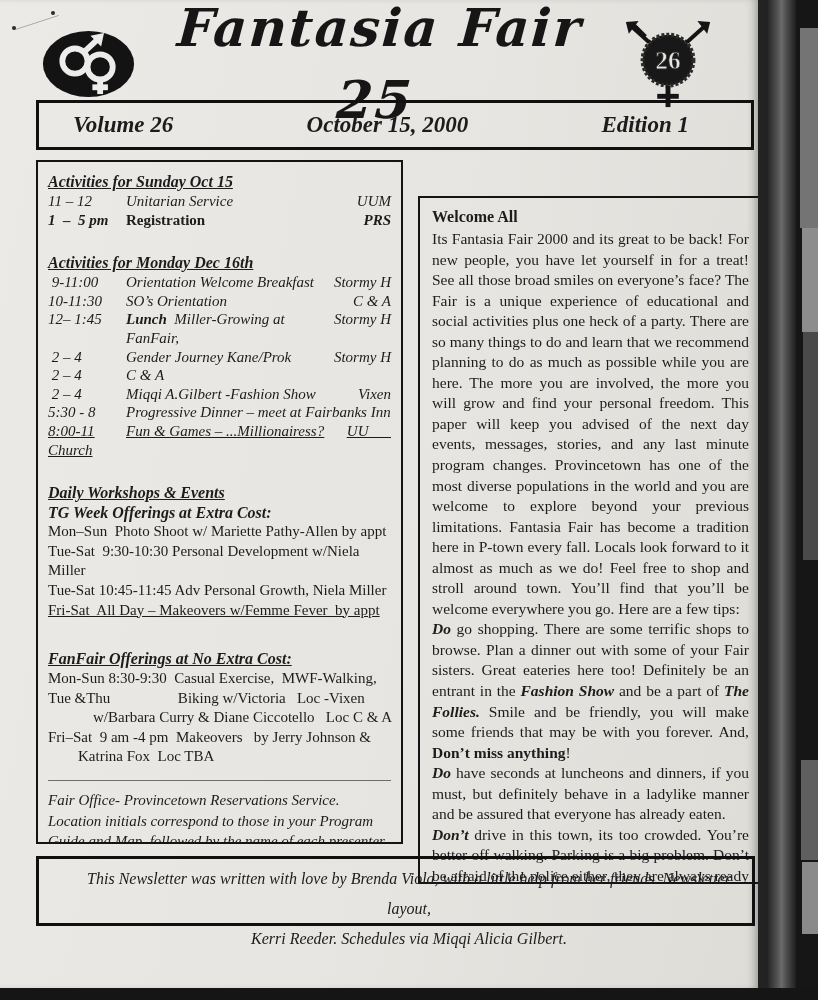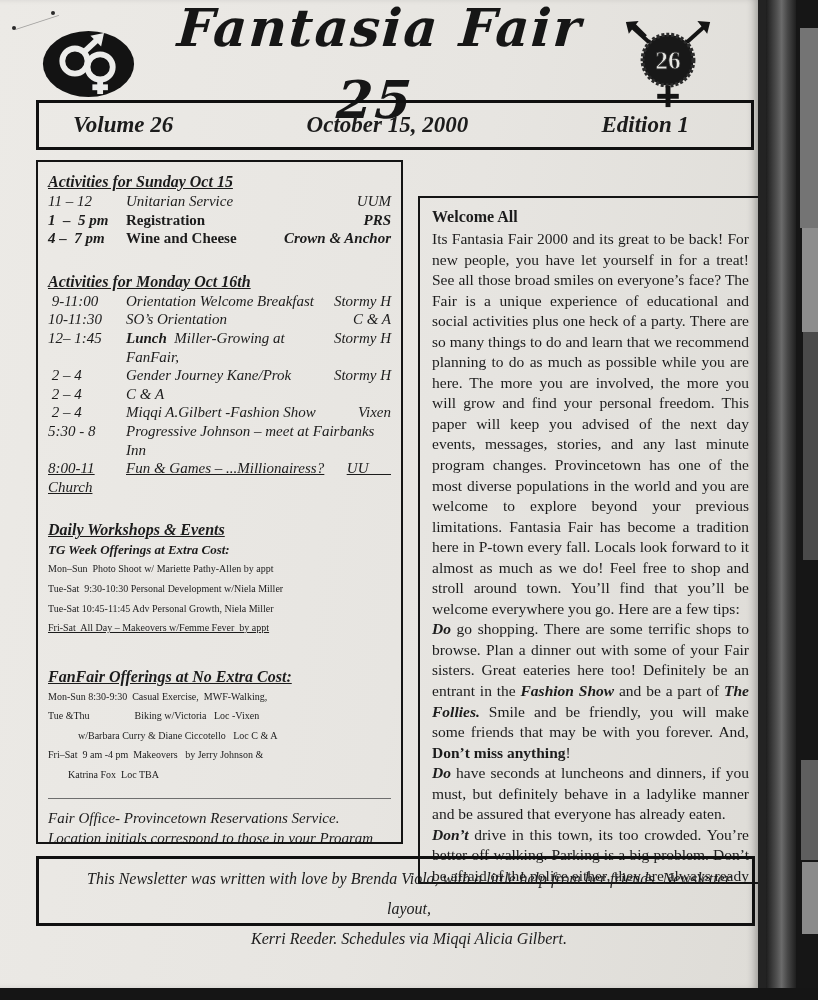--- a/index.html
+++ b/index.html
@@ -18,33 +18,33 @@
          font-style:italic;font-weight:700;font-size:52px;letter-spacing:2px;color:#161616;
          transform:skewX(-4deg);line-height:72px;}
   .issue-bar{position:absolute;left:36px;top:100px;width:718px;height:50px;box-sizing:border-box;
              border:3px solid #101010;display:flex;align-items:center;justify-content:space-between;
              padding:0 62px 0 34px;font-size:23px;font-weight:700;font-style:italic;}
   
   .col{position:absolute;box-sizing:border-box;border:2px solid #141414;overflow:hidden;background:transparent;}
   .col-left{left:36px;top:160px;width:367px;height:684px;padding:10px 8px 0 10px;font-size:15px;}
   .col-right{left:418px;top:160px;width:344px;height:688px;padding:8px 11px 8px 12px;margin-top:36px;}
   .sec-head{margin:0;font-size:16px;font-weight:700;font-style:italic;text-decoration:underline;line-height:20px;}
-  .sub-head{margin:0;font-size:13px;font-weight:700;font-style:italic;line-height:19px;} .gap-m{height:24px;} .gap-l{height:29px;}
+  .sub-head{margin:0;font-size:16px;font-weight:700;font-style:italic;line-height:19px;} .gap-m{height:24px;} .gap-l{height:29px;}
   .srow{display:flex;line-height:18.6px;}
   .srow .t{flex:none;width:78px;white-space:pre;}
   .srow .e{flex:1;white-space:pre-wrap;}
   .srow .l{flex:none;text-align:right;padding-right:2px;white-space:pre;}
   .rows.monday .srow{font-style:italic;}
   .srow.it{font-style:italic;}
   .srow.bm{font-weight:700;font-style:italic;}
   .srow.bm .e{font-style:normal;}
   .srow.u .t,.srow.u .e,.srow.u .l,.srow.u{text-decoration:underline;}
   .srow.full{font-style:italic;}
   .srow .e b{font-weight:700;font-style:italic;text-align:right;}
-  .lines .ln{line-height:19.6px;font-size:10px;white-space:pre-wrap;}
+  .lines .ln{line-height:19.6px;font-size:15px;white-space:pre-wrap;}
   .lines .ln.u{text-decoration:underline;font-family:Liberation Serif, serif;}
   .note-rule{border:none;border-top:1px solid #6e6e6e;margin:13px 2px 9px 0;}
   .office-note{margin:0;font-style:italic;font-size:15px;line-height:20.6px;}
   .welcome-head{margin:0 0 1px 0;font-size:16px;font-weight:700;line-height:22px;}
   .wpara{margin:0;font-size:15.5px;line-height:20.55px;text-align:justify;}
   .wpara .seg-b{font-weight:700;}
   .wpara .seg-bi{font-weight:700;font-style:italic;}
   
   .credits{position:absolute;left:36px;top:856px;width:719px;height:70px;box-sizing:border-box;
            border:3px solid #101010;text-align:center;font-style:italic;font-size:16px;padding-left:27px;}
@@ -105,28 +105,23 @@
           <div class="srow it">
             <span class="t">11 – 12</span>
             <span class="e">Unitarian Service</span>
             <span class="l">UUM</span>
           </div>
           <div class="srow bm">
             <span class="t">1  –  5 pm</span>
             <span class="e">Registration</span>
             <span class="l">PRS</span>
           </div>
-          <div class="srow bm">
-            <span class="t">4 –  7 pm</span>
-            <span class="e">Wine and Cheese</span>
-            <span class="l">Crown &amp; Anchor</span>
-          </div>
         </div>
       <div class="gap-m"></div>
-      <h2 class="sec-head">Activities for Monday Oct 16th</h2>
+      <h2 class="sec-head">Activities for Monday Dec 16th</h2>
       <div class="rows monday">
           <div class="srow">
             <span class="t"> 9-11:00</span>
             <span class="e">Orientation Welcome Breakfast</span>
             <span class="l">Stormy H</span>
           </div>
           <div class="srow">
             <span class="t">10-11:30</span>
             <span class="e">SO’s Orientation</span>
             <span class="l">C &amp; A</span>
@@ -145,21 +140,21 @@
             <span class="t"> 2 – 4</span>
             <span class="l">C &amp; A</span>
           </div>
           <div class="srow">
             <span class="t"> 2 – 4</span>
             <span class="e">Miqqi A.Gilbert -Fashion Show</span>
             <span class="l">Vixen</span>
           </div>
           <div class="srow">
             <span class="t">5:30 - 8</span>
-            <span class="e">Progressive Johnson – meet at Fairbanks Inn</span>
+            <span class="e">Progressive Dinner – meet at Fairbanks Inn</span>
             <span class="l"></span>
           </div>
           <div class="srow u">
             <span class="t">8:00-11</span>
             <span class="e">Fun &amp; Games – ...Millionairess?</span>
             <span class="l">UU      </span>
           </div>
           <div class="srow u full">Church</div>
         </div>
       <div class="gap-m"></div>

